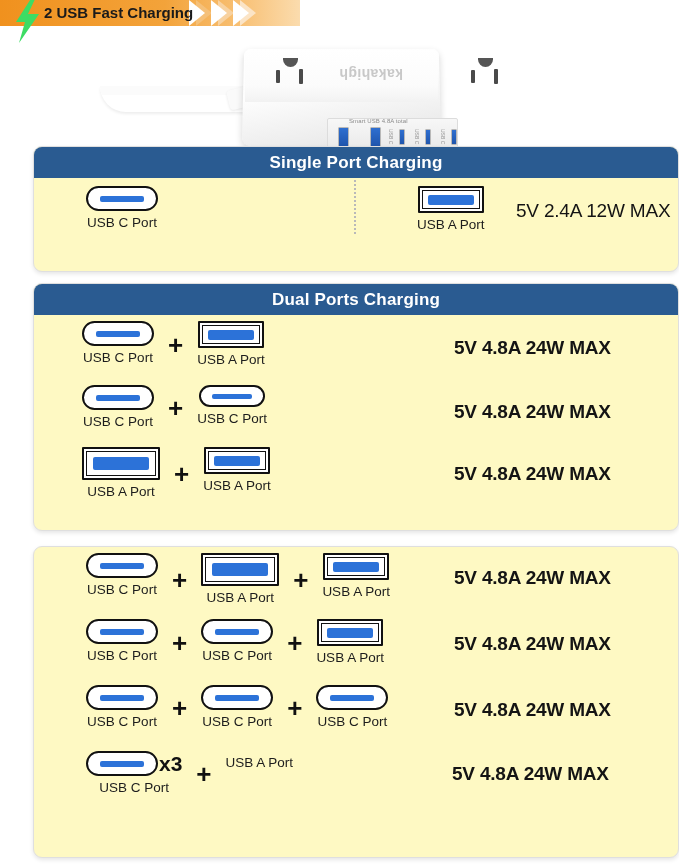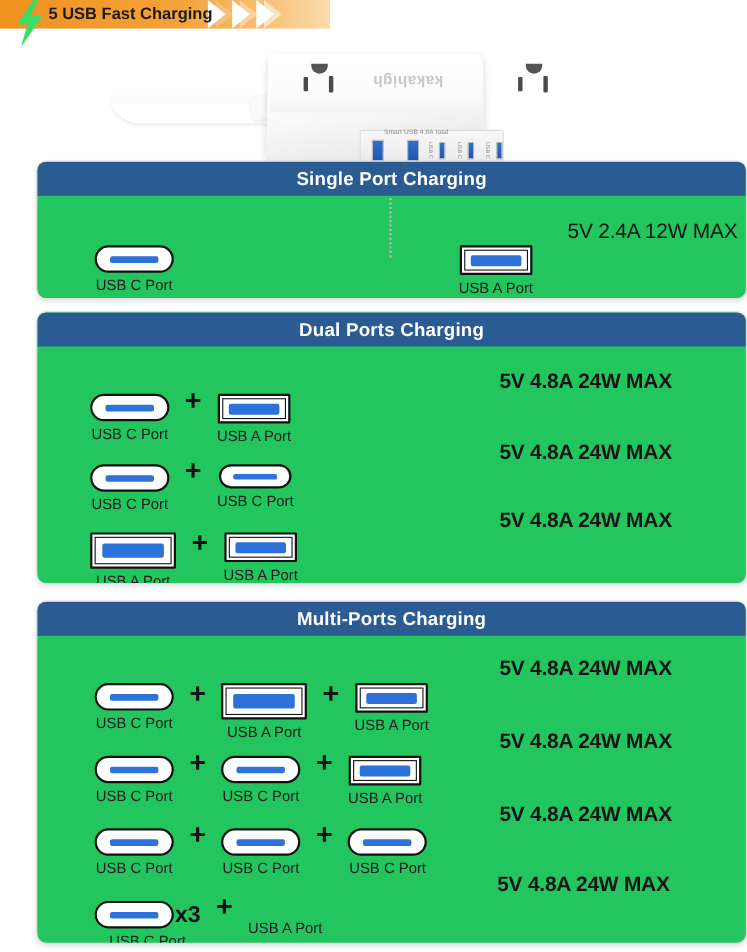--- a/index.html
+++ b/index.html
@@ -189,21 +189,21 @@
     border-radius: 4px;
     transform: rotate(-14deg);
     box-shadow: 0 1px 3px rgba(0,0,0,0.10);
   }
 
   
   .card {
     position: absolute;
     left: 33px;
     width: 646px;
-    background: #22c55e;
+    background: #fef9c3;
     border: 1px solid #dfdfdf;
     border-radius: 9px;
     box-shadow: 0 2px 4px rgba(0,0,0,0.10);
     overflow: hidden;
   }
   .card-header {
     height: 31px;
     background: #2a5b91;
     color: #ffffff;
     font-size: 17px;
@@ -234,21 +234,20 @@
     border: 1px solid #111;
     width: 100%; height: 100%;
     display: flex; align-items: center; justify-content: center;
   }
   .bar { background: #2c72d8; border-radius: 2px; }
 
   .port-cell {
     display: flex;
     flex-direction: column;
     align-items: center;
-    margin-top: 37px;
   }
   .port-row-inline { display: flex; align-items: center; }
   .port-label {
     font-size: 13.5px;
     color: #1d1d1d;
     margin-top: 4px;
     white-space: nowrap;
   }
   .mult {
     font-size: 21px;
@@ -289,21 +288,21 @@
 <div class="banner-wrap">
   <div class="banner-bar"></div>
   <div class="chevrons">
     <div class="chev c1"></div>
     <div class="chev c2"></div>
     <div class="chev c3"></div>
   </div>
   <svg class="bolt" viewBox="0 0 30 46">
     <polygon points="20,0 4,25 13,25 7,46 27,17 16,17 24,0" fill="#3ddc64"></polygon>
   </svg>
-  <div class="banner-title">5 USB Fast Charging</div>
+  <div class="banner-title">2 USB Fast Charging</div>
 </div>
 
 <div class="product-area">
   <div class="cord"></div>
   <div class="cord-plug"></div>
   <div class="strip-body"></div>
   <div class="strip-top"></div>
 
   <div class="outlet o1">
     <div class="ground"></div>
@@ -426,21 +425,20 @@
                 </div>
               </div>
             </div>
             <div class="port-label">USB A Port</div>
           </div>
         </div>
         <div class="spec" style="position: absolute; left: 420px; top: 148px;">5V 4.8A 24W MAX</div>
       </div>
     </div>
     <div class="card" style="top: 546px; height: 312px;">
-      <div class="card-header">Multi-Ports Charging</div>
       <div class="card-body" style="position: relative; height: 281px;">
         <div class="combo-row" style="position: absolute; left: 52px; top: 6px;">
           <div class="port-cell">
             <div class="port-row-inline">
               <div class="port port-c" style="width: 72px; height: 25px;">
                 <div class="bar" style="width: 44px; height: 6px;"></div>
               </div>
             </div>
             <div class="port-label">USB C Port</div>
           </div>
@@ -521,21 +519,21 @@
           <div class="port-cell">
             <div class="port-row-inline">
               <div class="port port-c" style="width: 72px; height: 25px;">
                 <div class="bar" style="width: 44px; height: 6px;"></div>
               </div>
             </div>
             <div class="port-label">USB C Port</div>
           </div>
         </div>
         <div class="spec" style="position: absolute; left: 420px; top: 152px;">5V 4.8A 24W MAX</div>
-        <div class="combo-row" style="position: absolute; left: 52px; top: 204px; align-items: center;">
+        <div class="combo-row" style="position: absolute; left: 52px; top: 204px;">
           <div class="port-cell">
             <div class="port-row-inline">
               <div class="port port-c" style="width: 72px; height: 25px;">
                 <div class="bar" style="width: 44px; height: 6px;"></div>
               </div>
               <span class="mult">x3</span>
             </div>
             <div class="port-label">USB C Port</div>
           </div>
           <div class="plus" style="margin: 2px 14px 0px; align-self: center;">+</div>

